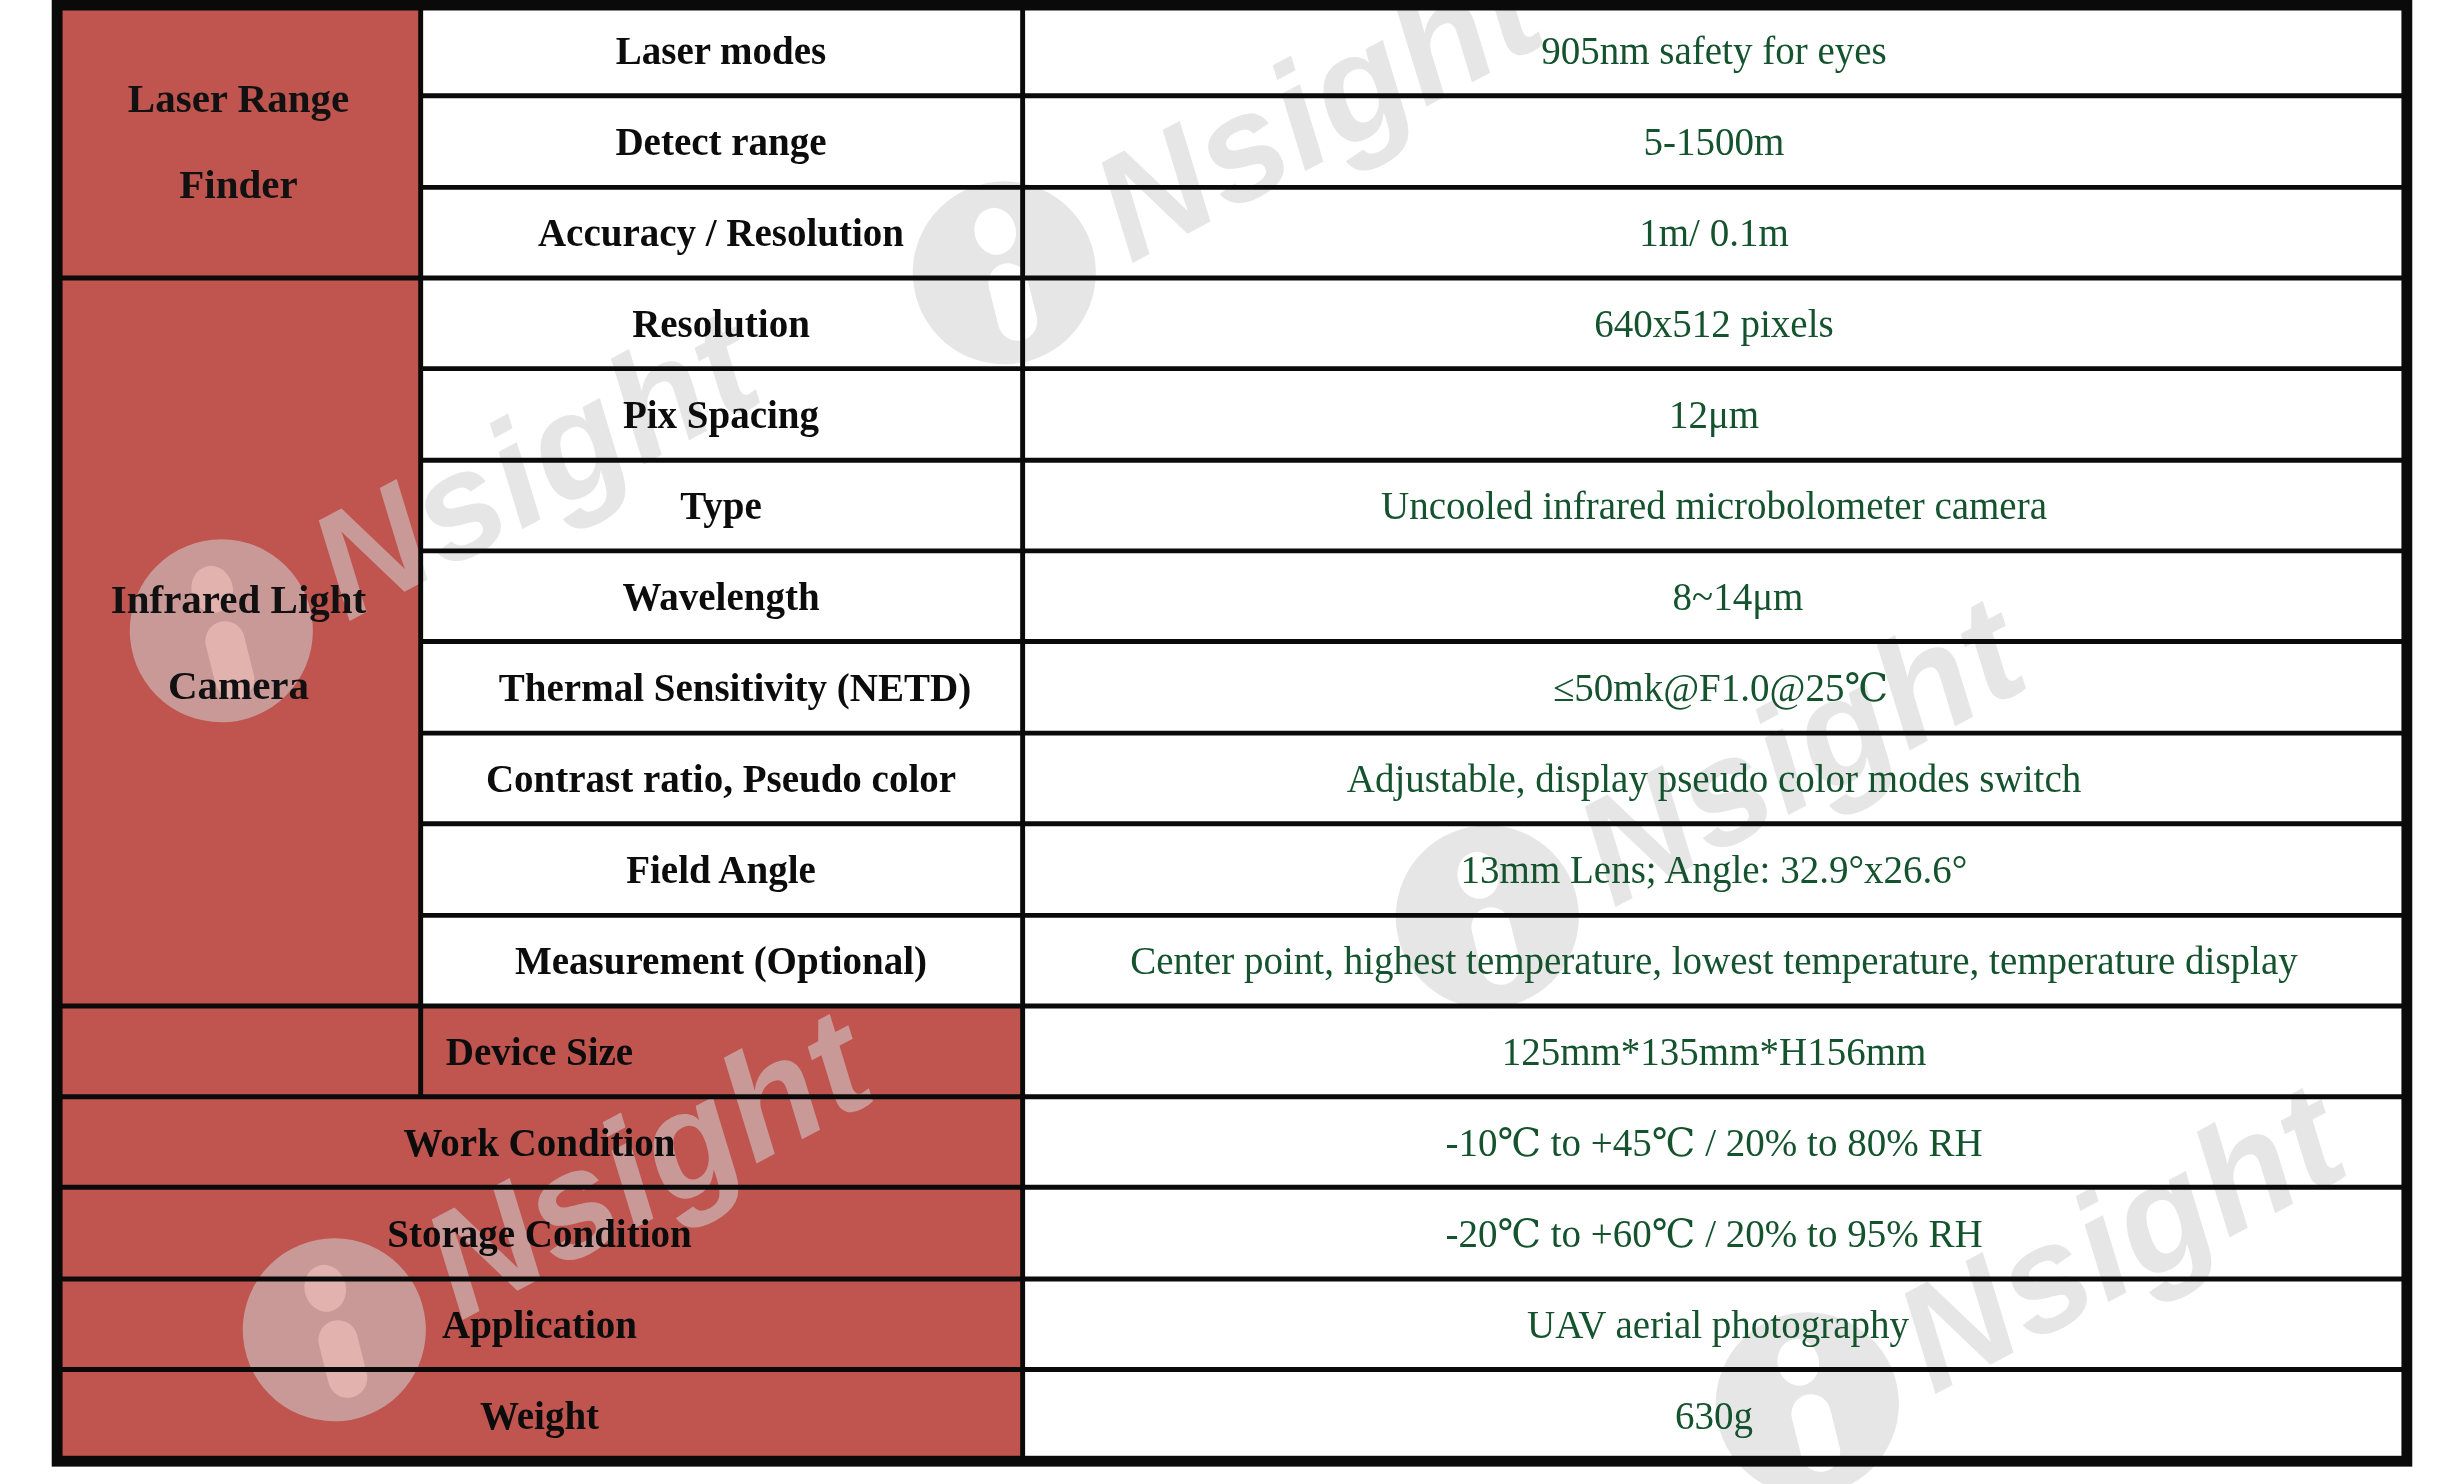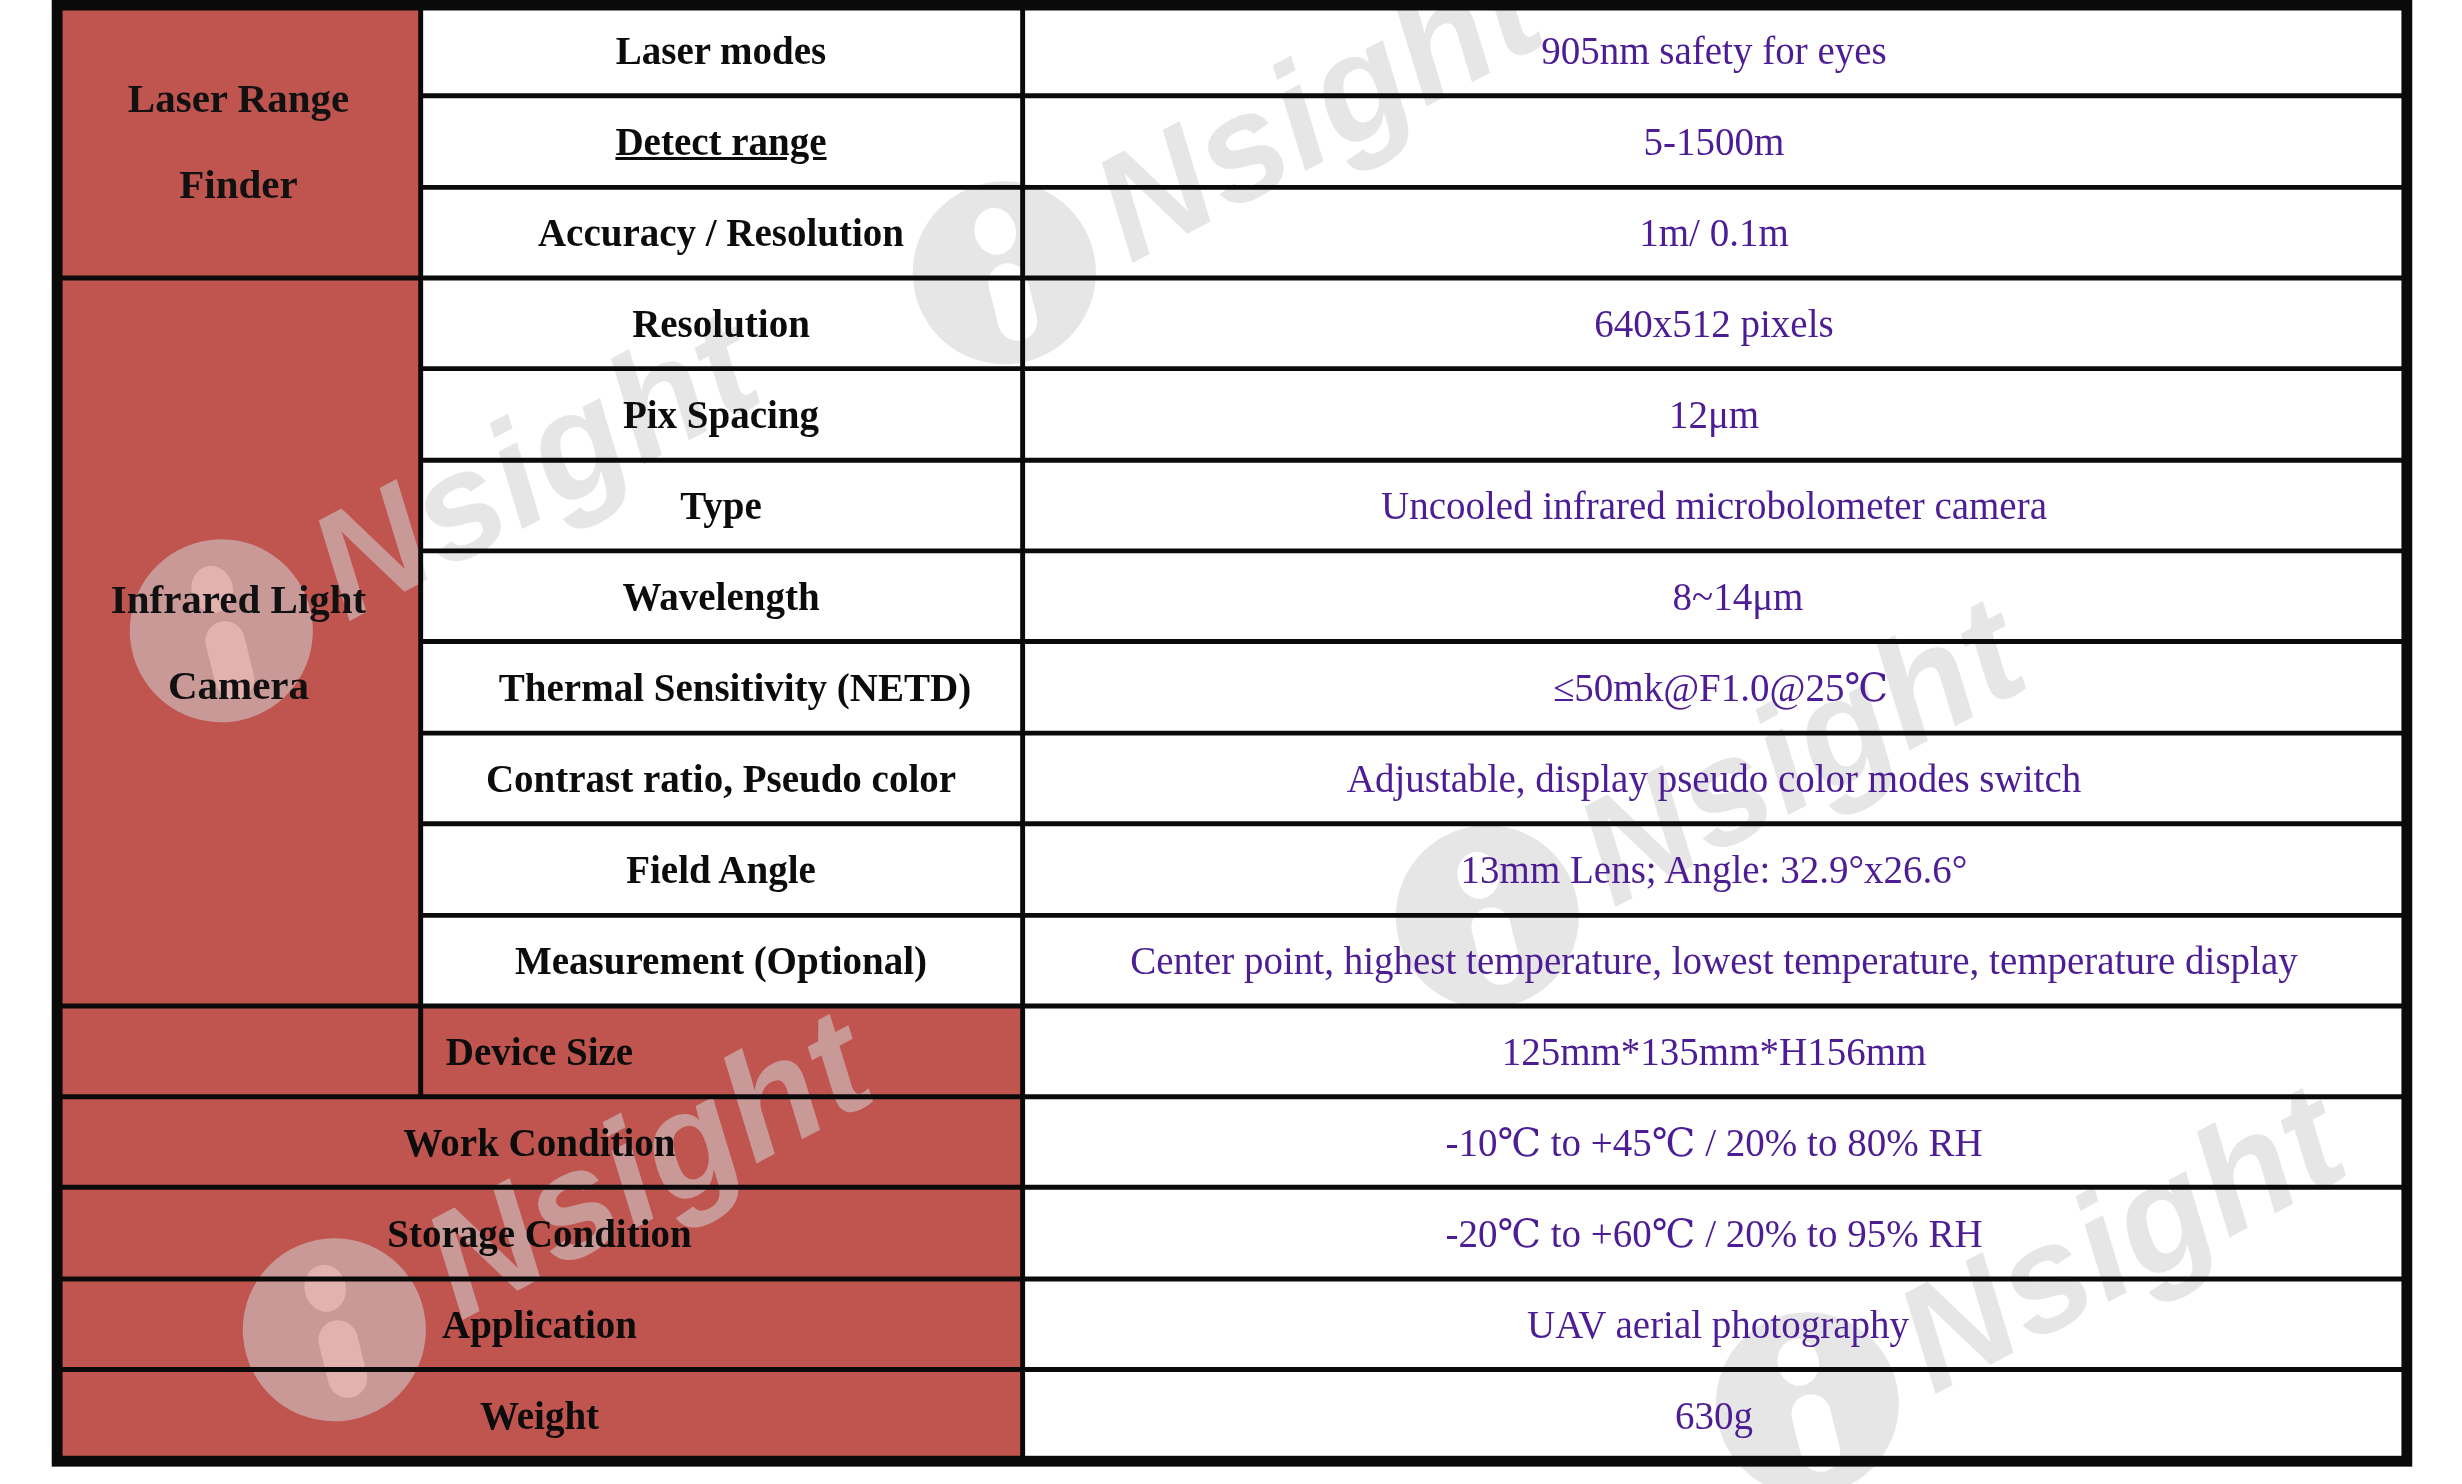--- a/index.html
+++ b/index.html
@@ -27,21 +27,21 @@
     text-align:center;
     overflow:hidden;
   }
   .cell > span{
     position:relative;
     z-index:3;
     padding:0 13.8px;
   }
   .red{background:#c0544f;}
   .label{font-weight:bold;font-size:39px;color:#0c0c0c;}
-  .value{font-size:39px;color:#4c1d95;}
+  .value{font-size:39px;color:#14532d;}
   .category{
     font-weight:bold;font-size:41px;color:#111;
     white-space:pre-line;
     line-height:2.1;
   }
   
   .wm-layer{
     position:absolute;inset:0;
     z-index:1;
     pointer-events:none;
@@ -86,21 +86,21 @@
 Camera</span>
   </div>
 
   <div class="cell label" style="grid-column:2;grid-row:1;">
     <span>Laser modes</span>
     </div>
   <div class="cell value" style="grid-column:3;grid-row:1;">
     <span>905nm safety for eyes</span>
     </div>
 
-  <div class="cell label" style="grid-column:2;grid-row:2;text-decoration:underline;">
+  <div class="cell label" style="grid-column:2;grid-row:2;">
     <span>Detect range</span>
     </div>
   <div class="cell value" style="grid-column:3;grid-row:2;">
     <span>5-1500m</span>
     </div>
 
   <div class="cell label" style="grid-column:2;grid-row:3;">
     <span>Accuracy / Resolution</span>
     </div>
   <div class="cell value" style="grid-column:3;grid-row:3;">

